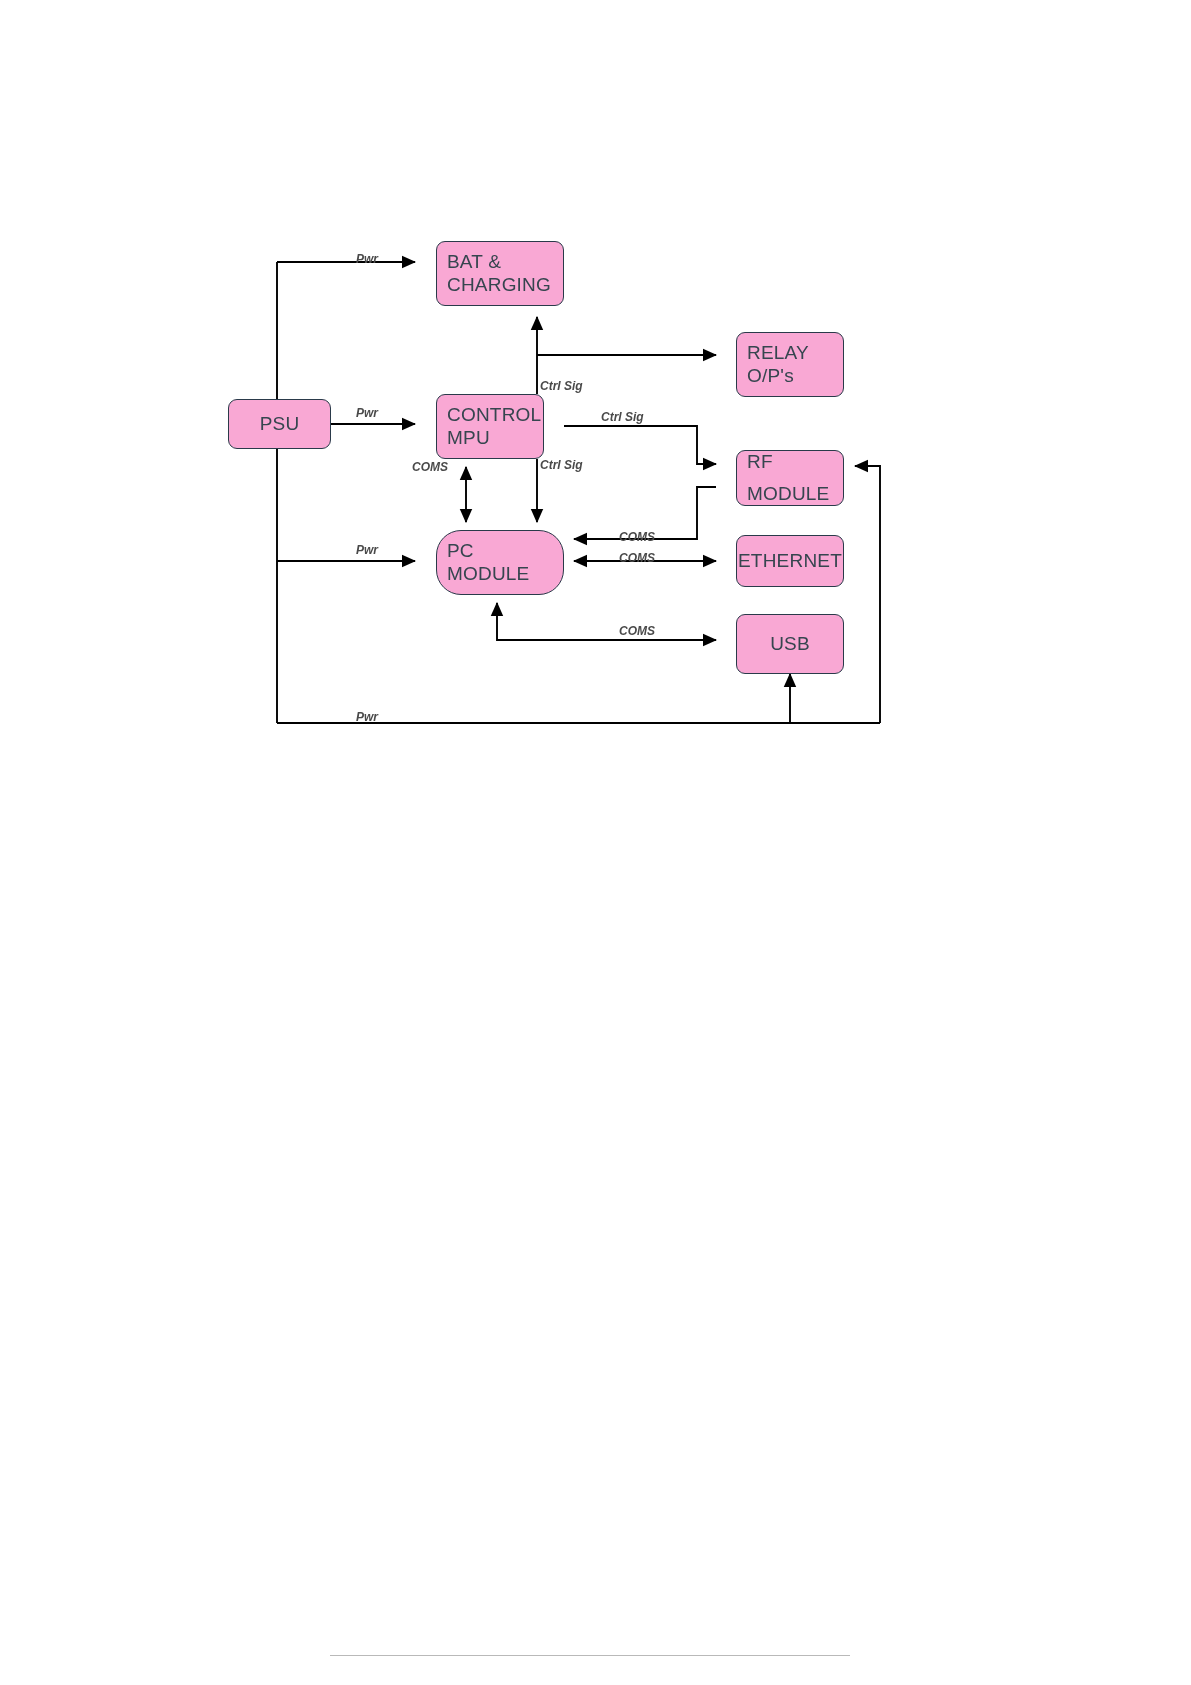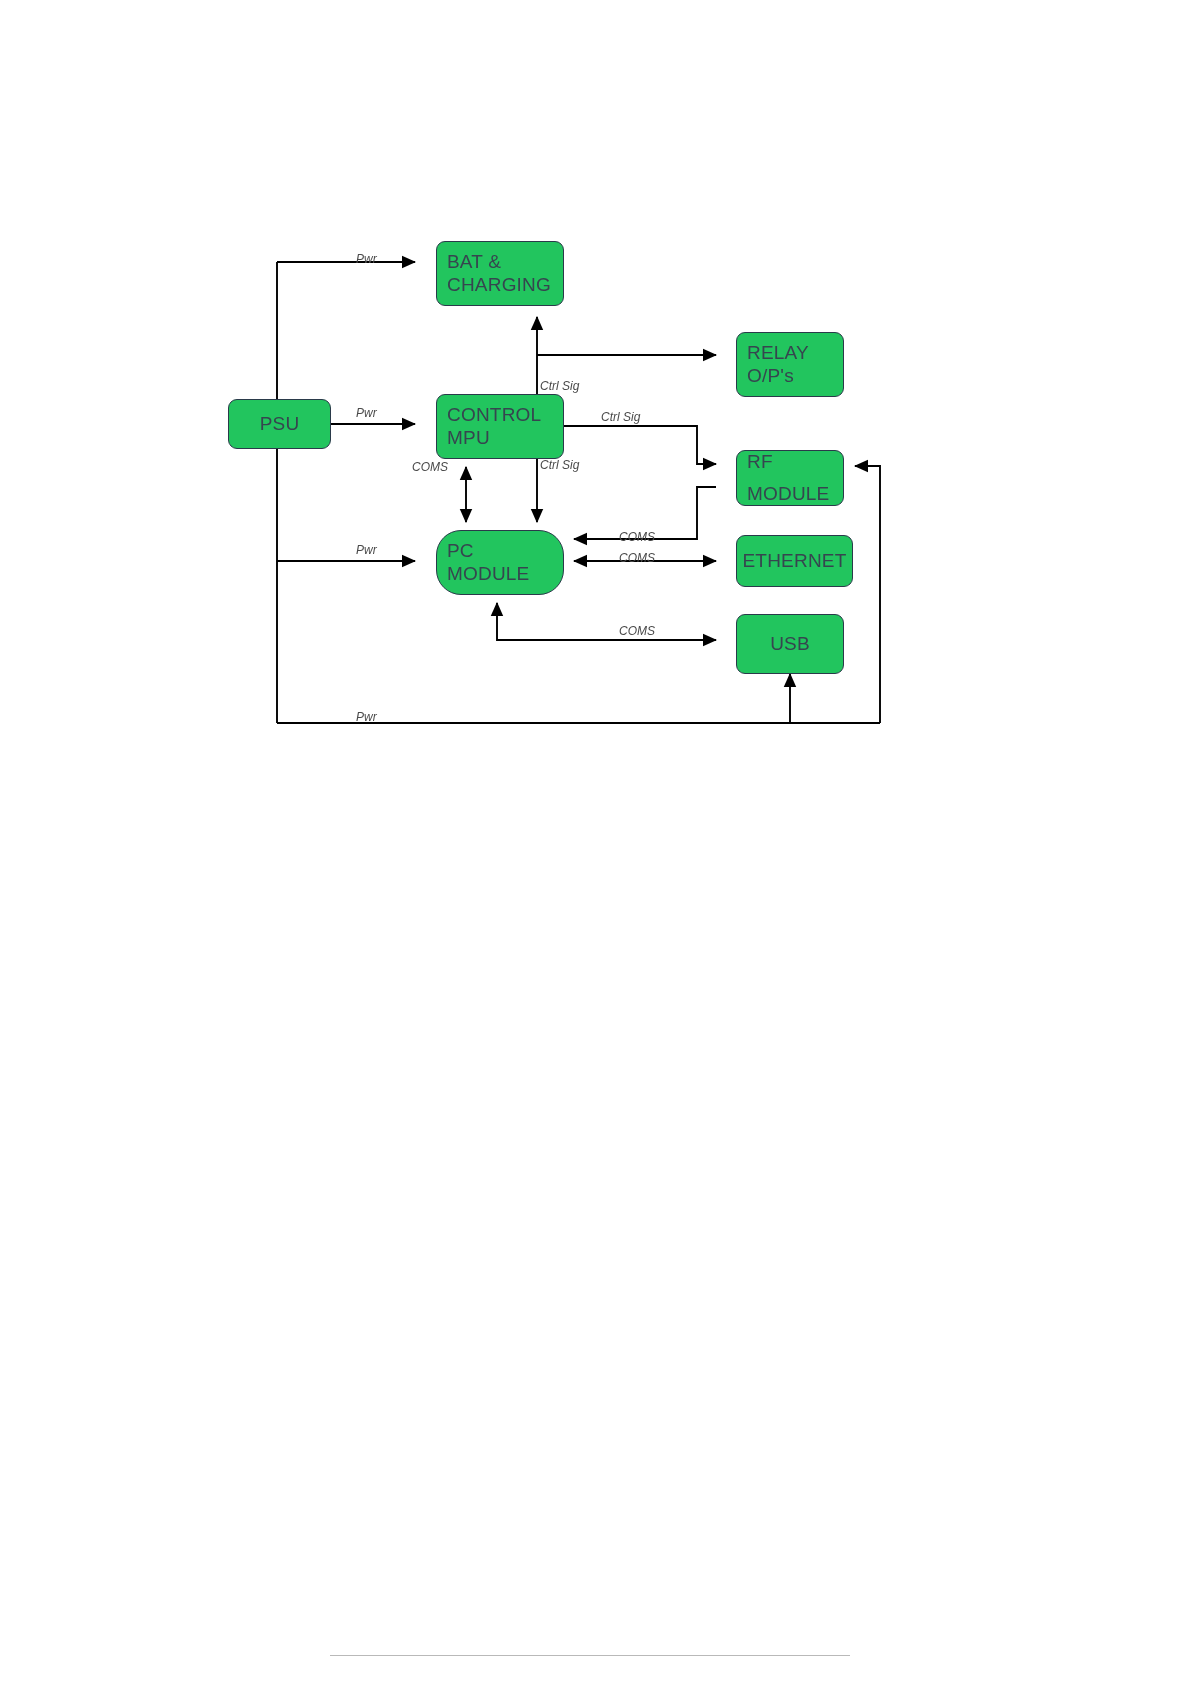--- a/index.html
+++ b/index.html
@@ -32,21 +32,21 @@
   svg#wires {
     position: absolute;
     left: 0; top: 0;
     width: 1191px;
     height: 800px;
     overflow: visible;
   }
   .node {
     position: absolute;
     box-sizing: border-box;
-    background: #22c55e;
+    background: #f9a8d4;
     border: 1.6px solid #2A3A4A;
     border-radius: 9px;
     display: flex;
     flex-direction: column;
     justify-content: center;
     color: #36454F;
     font-size: 19px;
     line-height: 1.18;
     letter-spacing: 0.2px;
     z-index: 5;
@@ -60,21 +60,21 @@
     padding-left: 10px;
     text-align: left;
   }
   .node-line { display: block; white-space: pre; }
 
   .wire-label {
     position: absolute;
     font-family: "Liberation Sans", sans-serif;
     font-size: 12px;
     font-style: italic;
-    font-weight: normal;
+    font-weight: bold;
     color: #4a4a4a;
     white-space: nowrap;
     z-index: 6;
     text-align: right;
   }
   .bottom-rule {
     position: absolute;
     left: 330px;
     top: 1655px;
     width: 520px;
@@ -132,41 +132,41 @@
 
     <div class="node center" style="left:228px; top:399px; width:103px; height:50px;">
       <span class="node-line">PSU</span>
     </div>
 
     <div class="node left" style="left:436px; top:241px; width:128px; height:65px;">
       <span class="node-line">BAT &amp;</span>
       <span class="node-line">CHARGING</span>
     </div>
 
-    <div class="node left" style="left:436px; top:394px; width:128px; height:65px;">
+    <div class="node left" style="left:436px; top:394px; width:108px; height:65px;">
       <span class="node-line">CONTROL</span>
       <span class="node-line">MPU</span>
     </div>
 
     <div class="node left" style="left:436px; top:530px; width:128px; height:65px;border-radius:25px;">
       <span class="node-line">PC</span>
       <span class="node-line">MODULE</span>
     </div>
 
     <div class="node left" style="left:736px; top:332px; width:108px; height:65px;">
       <span class="node-line">RELAY</span>
       <span class="node-line">O/P's</span>
     </div>
 
     <div class="node left" style="left:736px; top:450px; width:108px; height:56px;justify-content:space-between;">
       <span class="node-line">RF</span>
       <span class="node-line">MODULE</span>
     </div>
 
-    <div class="node center" style="left:736px; top:535px; width:117px; height:52px;">
+    <div class="node center" style="left:736px; top:535px; width:108px; height:52px;">
       <span class="node-line">ETHERNET</span>
     </div>
 
     <div class="node center" style="left:736px; top:614px; width:108px; height:60px;">
       <span class="node-line">USB</span>
     </div>
 
     <div class="wire-label" style="left:356px; top:252px;">Pwr</div>
 
     <div class="wire-label" style="left:356px; top:406px;">Pwr</div>

